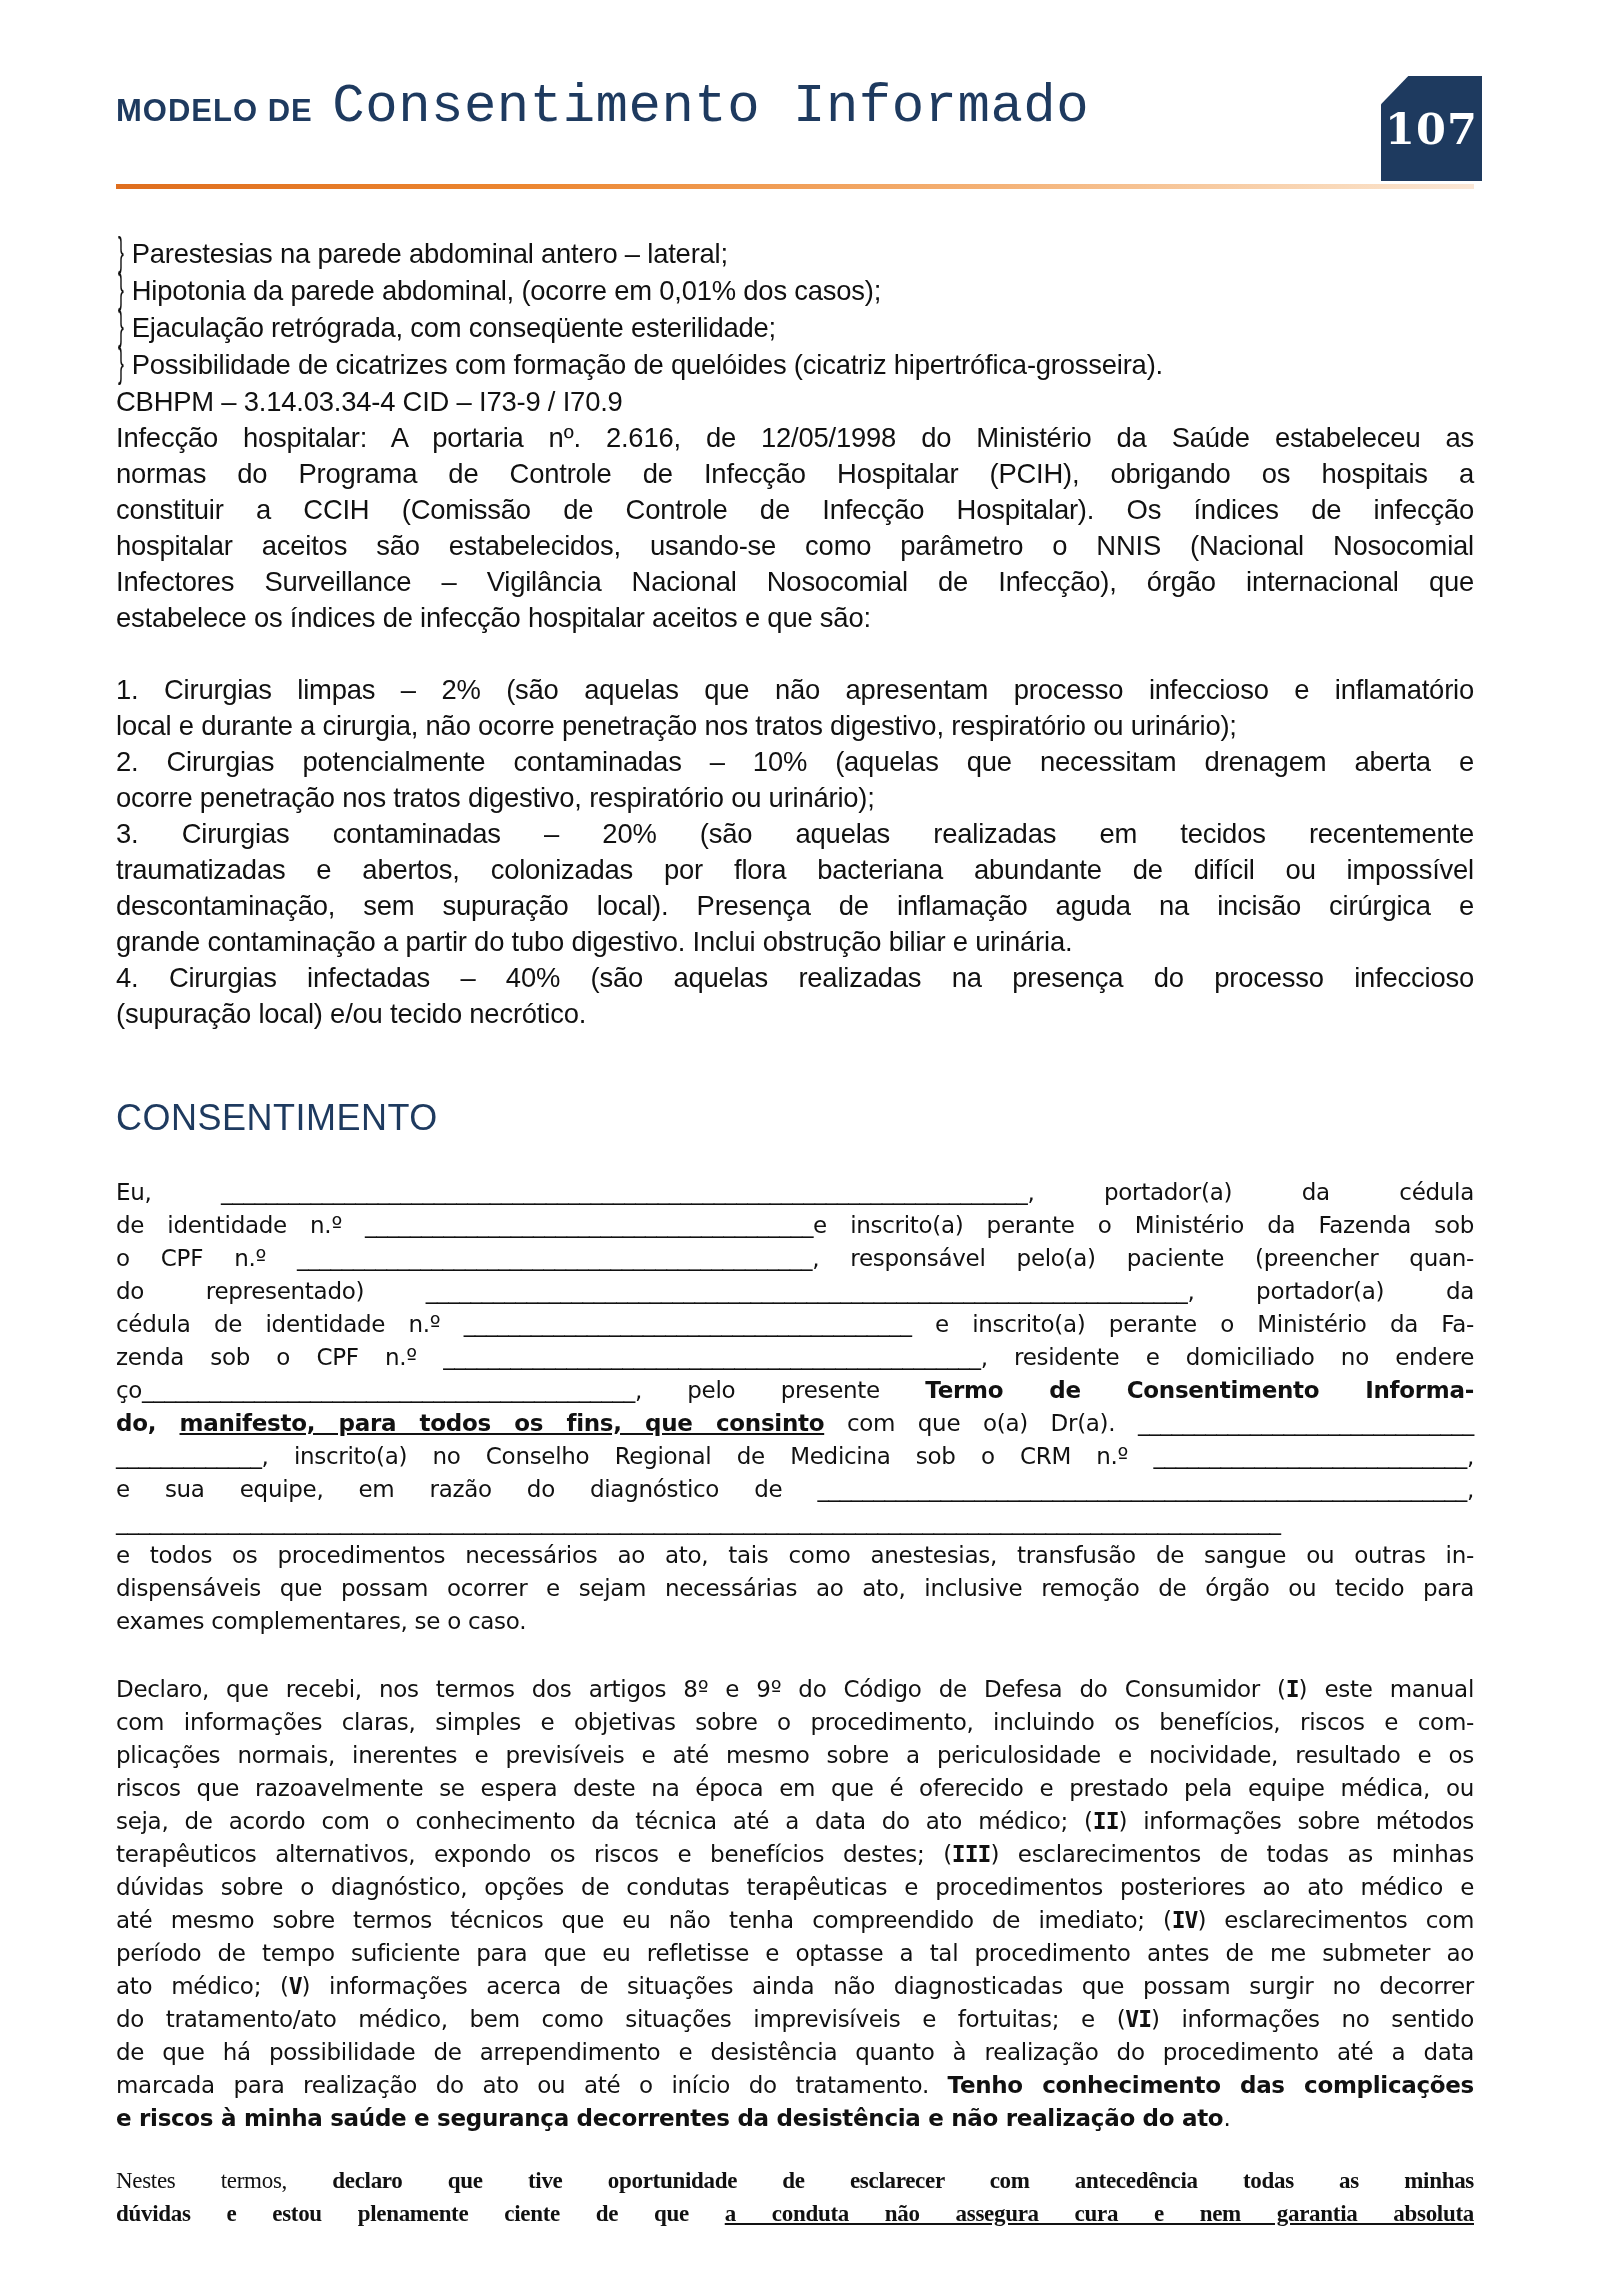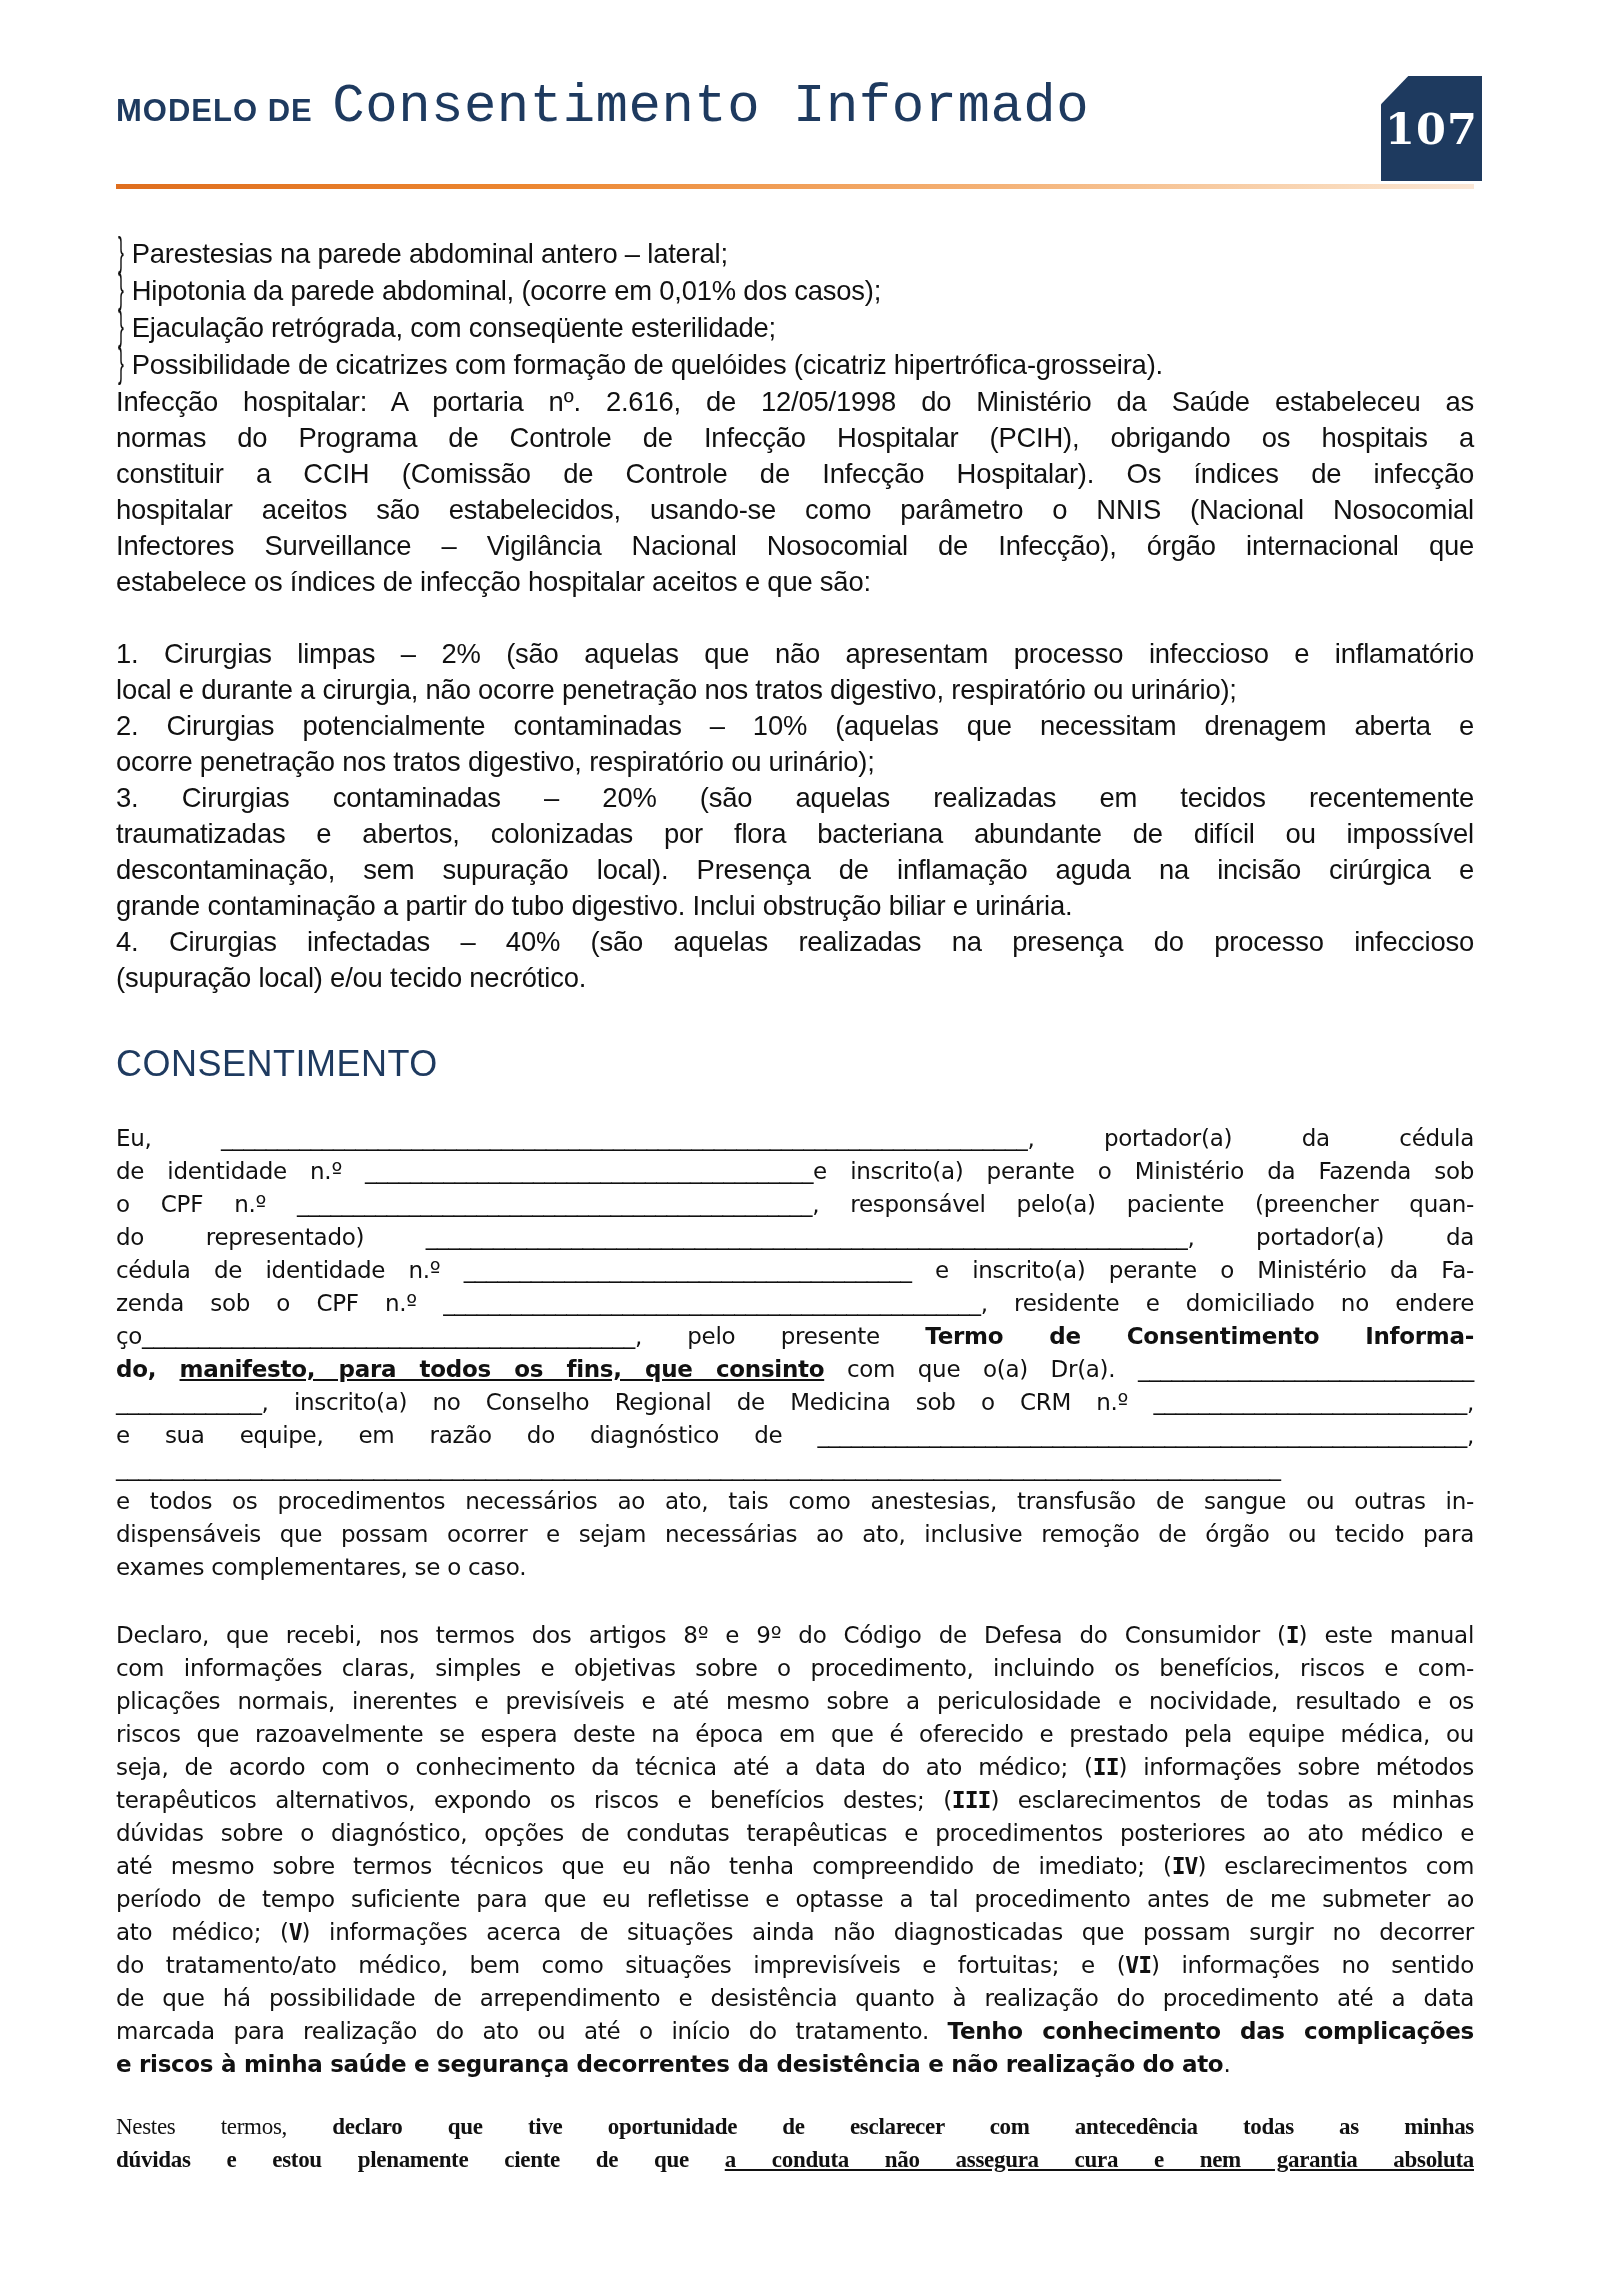--- a/index.html
+++ b/index.html
@@ -45,21 +45,21 @@
     display:inline-block;width:15.7px;flex:0 0 15.7px;
     transform:scaleY(1.7) scaleX(0.75);transform-origin:center 60%;
     font-size:23.5px;color:#111;
   }
   .line{text-align:justify;text-align-last:justify;}
   .line.last{text-align-last:left;}
   .code-line{text-align-last:left;}
   .surgery-list{margin-top:36px;}
   
   .consent-heading{
-    margin-top:47px;
+    margin-top:65px;
     font-family:"Liberation Sans",sans-serif;
     font-size:36px;font-weight:400;letter-spacing:0.5px;color:#1e3a5f;
   }
   .sec-b{
     font-family:"DejaVu Sans",sans-serif;
     font-size:23px;line-height:33px;letter-spacing:-0.3px;
   }
   .consent-body{margin-top:37px;}
   .declaro-body{margin-top:35px;}
   .final-body{margin-top:29px;font-family:Liberation Serif, serif;}
@@ -91,20 +91,21 @@
       <span>Hipotonia da parede abdominal, (ocorre em 0,01% dos casos);</span>
     </div>
     <div class="bullet-row">
       <span class="bullet-glyph">}</span>
       <span>Ejaculação retrógrada, com conseqüente esterilidade;</span>
     </div>
     <div class="bullet-row">
       <span class="bullet-glyph">}</span>
       <span>Possibilidade de cicatrizes com formação de quelóides (cicatriz hipertrófica-grosseira).</span>
     </div>
+    <div class="code-line">CBHPM – 3.14.03.34-4 CID – I73-9 / I70.9</div>
   </div>
 
   <div class="sec-a">
       <div class="line"><span>Infecção hospitalar: A portaria nº. 2.616, de 12/05/1998 do Ministério da Saúde estabeleceu as</span></div>
       <div class="line"><span>normas do Programa de Controle de Infecção Hospitalar (PCIH), obrigando os hospitais a</span></div>
       <div class="line"><span>constituir a CCIH (Comissão de Controle de Infecção Hospitalar). Os índices de infecção</span></div>
       <div class="line"><span>hospitalar aceitos são estabelecidos, usando-se como parâmetro o NNIS (Nacional Nosocomial</span></div>
       <div class="line"><span>Infectores Surveillance – Vigilância Nacional Nosocomial de Infecção), órgão internacional que</span></div>
       <div class="line last"><span>estabelece os índices de infecção hospitalar aceitos e que são:</span></div>
     </div>

